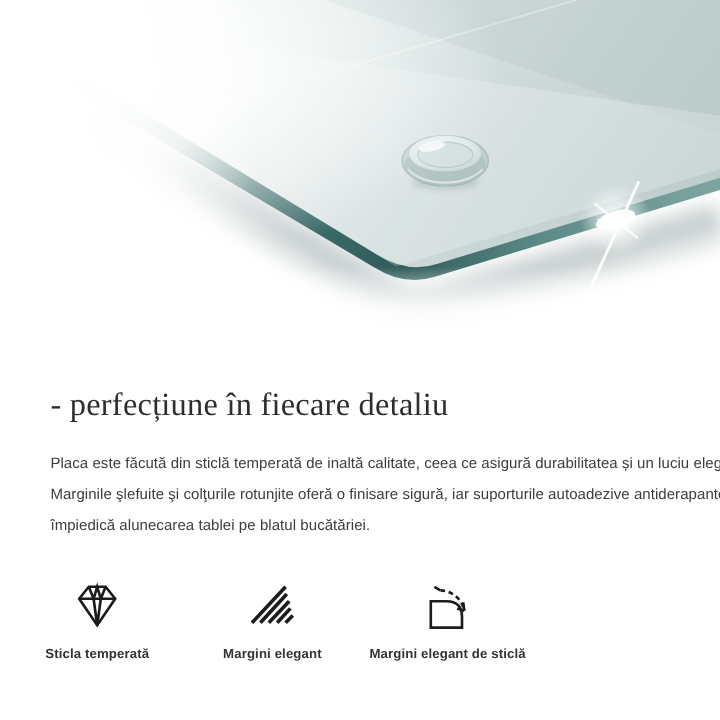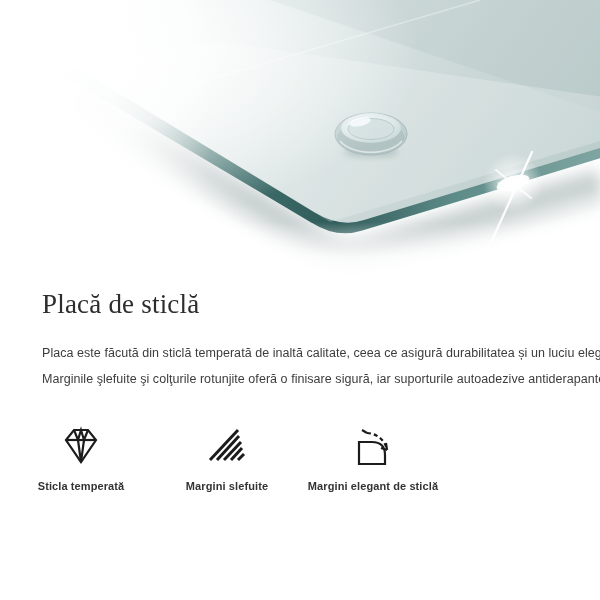--- a/index.html
+++ b/index.html
@@ -121,25 +121,27 @@
       <path d="M 498,183 L 529,183" stroke="#ffffff" stroke-width="1.4" stroke-linecap="round" opacity="0.6"></path>
     </g>
 
     <rect x="0" y="0" width="210" height="280" fill="url(#fadeL)"></rect>
     <rect x="0" y="0" width="600" height="280" fill="url(#tlGlow)"></rect>
     <rect x="0" y="222" width="600" height="58" fill="url(#fadeB)"></rect>
   </svg>
 
   <div class="text-block">
     <h1 class="headline">
-      <span>Placă de sticlă</span><br>
+      <br>
+      <span>- perfecțiune în fiecare detaliu</span>
     </h1>
     <div class="paragraph">
       <div class="pline">Placa este făcută din sticlă temperată de inaltă calitate, ceea ce asigură durabilitatea și un luciu elegant.</div>
       <div class="pline">Marginile şlefuite şi colţurile rotunjite oferă o finisare sigură, iar suporturile autoadezive antiderapante</div>
+      <div class="pline">împiedică alunecarea tablei pe blatul bucătăriei.</div>
     </div>
   </div>
 
   <div class="features">
 
     <div class="feature">
       <div class="icon-box">
         <svg width="44" height="44" viewBox="0 0 44 44">
           <path class="ico" d="M7,16 L15,6 L29,6 L37,16 L22,38 Z"></path>
           <path class="ico" d="M7,16 L37,16"></path>
@@ -155,21 +157,21 @@
         <svg width="44" height="44" viewBox="0 0 44 44">
           <g stroke="#1c1c1c" stroke-width="3" fill="none">
             <path d="M5,36 L33,6"></path>
             <path d="M12,36 L34,12"></path>
             <path d="M19,36 L36,18"></path>
             <path d="M26,36 L37,24"></path>
             <path d="M33,36 L39,30"></path>
           </g>
         </svg>
       </div>
-      <div class="feature-label">Margini slefuite</div>
+      <div class="feature-label">Margini elegant</div>
     </div>
 
     <div class="feature">
       <div class="icon-box">
         <svg width="46" height="44" viewBox="0 0 46 44">
           <path class="ico" d="M9,40 L9,18 L22,18 Q35,18 35,31 L35,40 Z"></path>
           <path class="ico" d="M17,9 A 21 21 0 0 1 37,26" stroke-dasharray="4 3" stroke-width="2"></path>
           <path class="ico" d="M17,9 L12,6" stroke-width="2"></path>
           <path class="ico" d="M37,26 L31,24 M37,26 L36,19" stroke-width="2"></path>
         </svg>

